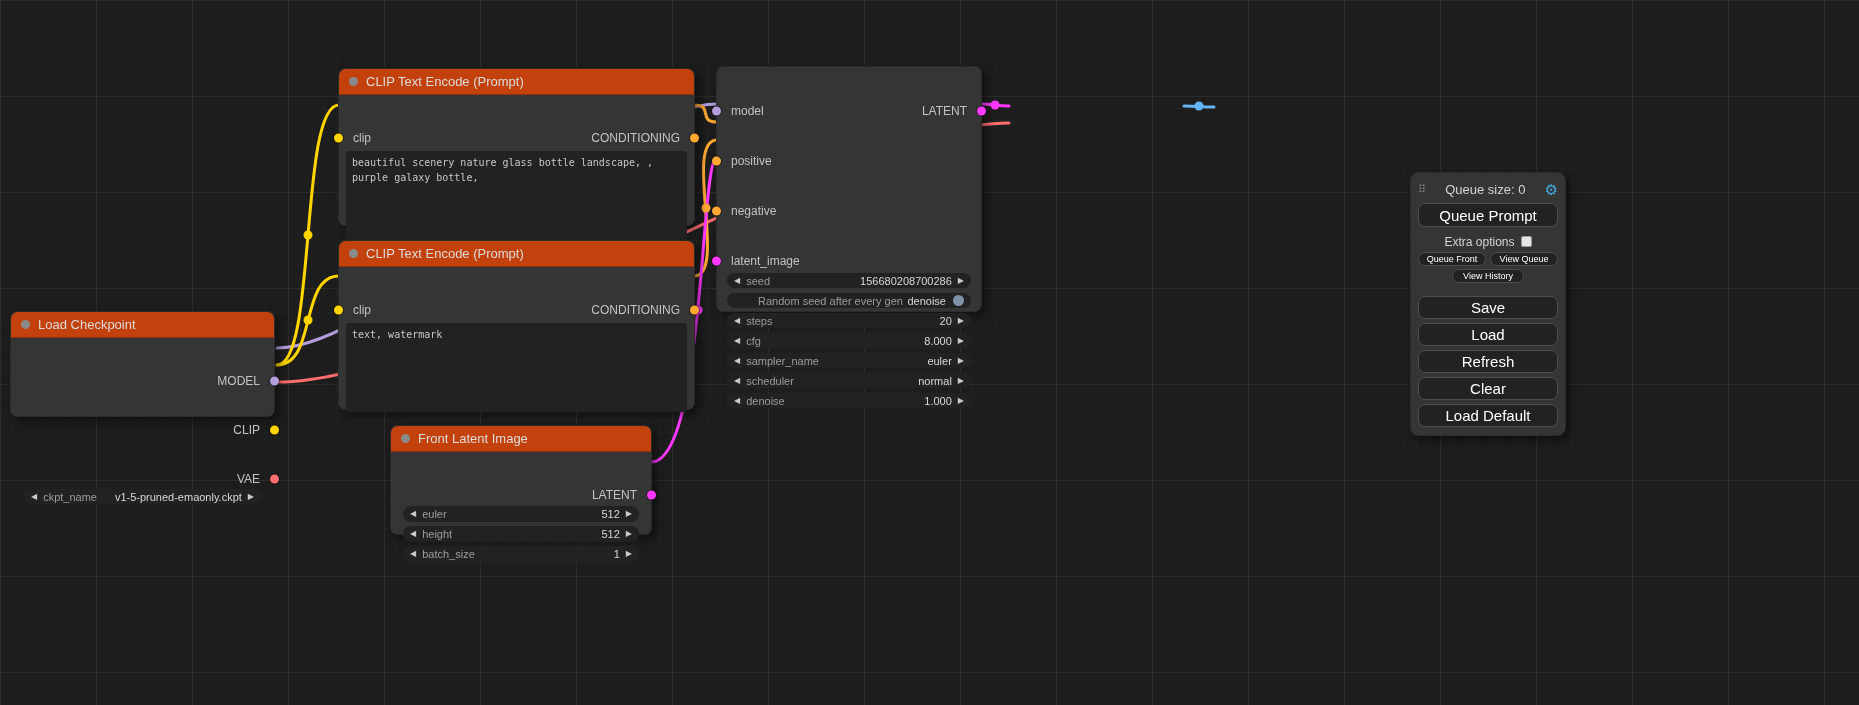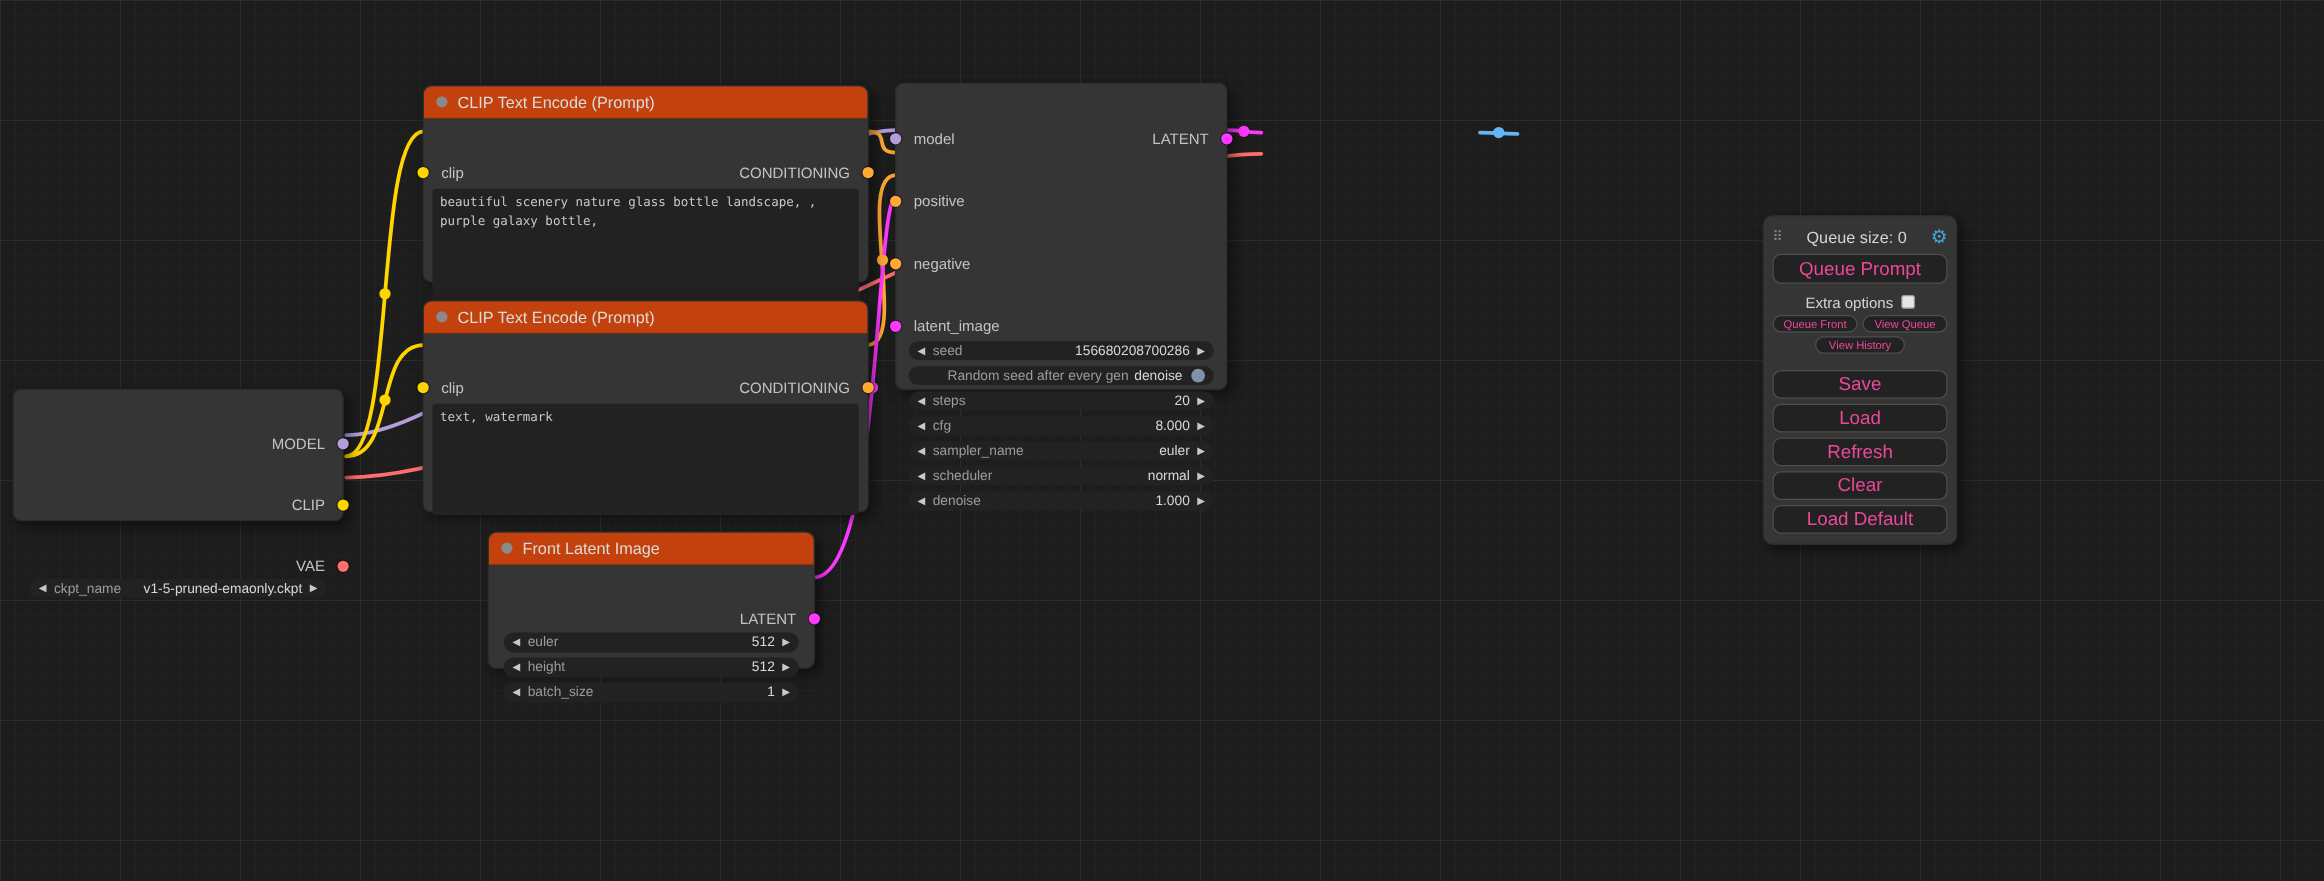--- a/index.html
+++ b/index.html
@@ -69,21 +69,21 @@
     position: absolute; z-index: 3; left: 1410px; top: 172px; width: 156px;
     background: #353535; border: 1px solid #2b2b2b; border-radius: 8px;
     box-shadow: 4px 4px 10px rgba(0,0,0,0.5);
     padding: 6px 7px 8px;
   }
   .qp-header { display: flex; align-items: center; height: 20px; color: #d4d4d4; font-size: 13px; }
   .qp-drag { color: #8a8a8a; font-size: 11px; cursor: grab; }
   .qp-size { flex: 1; text-align: center; }
   .qp-gear { font-size: 15px; line-height: 1; cursor: pointer; }
   .qp-btn {
-    display: block; width: 100%; background: #222; color: #ec4899;
+    display: block; width: 100%; background: #222; color: #ffffff;
     border: 1px solid #4e4e4e; border-radius: 7px; cursor: pointer;
     font-family: "Liberation Sans", sans-serif; text-align: center;
   }
   .qp-btn.big { height: 23px; font-size: 15px; margin-top: 4px; }
   .qp-btn.primary { height: 24px; font-size: 15px; margin-top: 4px; }
   .qp-extra { display: flex; align-items: center; justify-content: center; gap: 6px; margin-top: 7px; height: 15px; color: #d4d4d4; font-size: 12px; }
   .qp-checkbox { width: 11px; height: 11px; background: #e6e6e6; border: 1px solid #9a9a9a; border-radius: 2px; cursor: pointer; }
   .qp-small-row { display: flex; gap: 4px; margin: 3px 0 0; }
   .qp-btn.small { height: 14px; font-size: 9px; border-radius: 8px; margin-top: 0; padding: 0; line-height: 12px; }
   .qp-history-wrap { display: flex; justify-content: center; margin-top: 3px; }
@@ -107,20 +107,24 @@
     <path d="M1184,106 C1199,106 1199,107 1214,107" style="stroke: rgb(100, 181, 246);"></path>
     <circle cx="308" cy="235" r="4.5" style="fill: rgb(255, 213, 0);"></circle>
     <circle cx="308" cy="320" r="4.5" style="fill: rgb(255, 213, 0);"></circle>
     <circle cx="706" cy="208" r="4.5" style="fill: rgb(255, 169, 49);"></circle>
     <circle cx="698" cy="310" r="4.5" style="fill: rgb(255, 56, 255);"></circle>
     <circle cx="995" cy="105" r="4.5" style="fill: rgb(255, 56, 255);"></circle>
     <circle cx="1199" cy="106" r="4.5" style="fill: rgb(100, 181, 246);"></circle>
   </svg>
 
   <div class="node" style="left:10px; top:311px; width:265px; height:106px;">
+    <div class="node-title">
+      <span class="collapse-dot"></span>
+      <span>Load Checkpoint</span>
+    </div>
     <div style="padding-top:2px;">
       <div class="slot-row" style="height:17px;">
         <span class="out-label">MODEL</span>
         <span class="slot-dot out-dot" style="background-color: rgb(179, 157, 219);"></span>
       </div>
       <div class="slot-row" style="height:17px;">
         <span class="out-label">CLIP</span>
         <span class="slot-dot out-dot" style="background-color: rgb(255, 213, 0);"></span>
       </div>
       <div class="slot-row" style="height:17px;">

